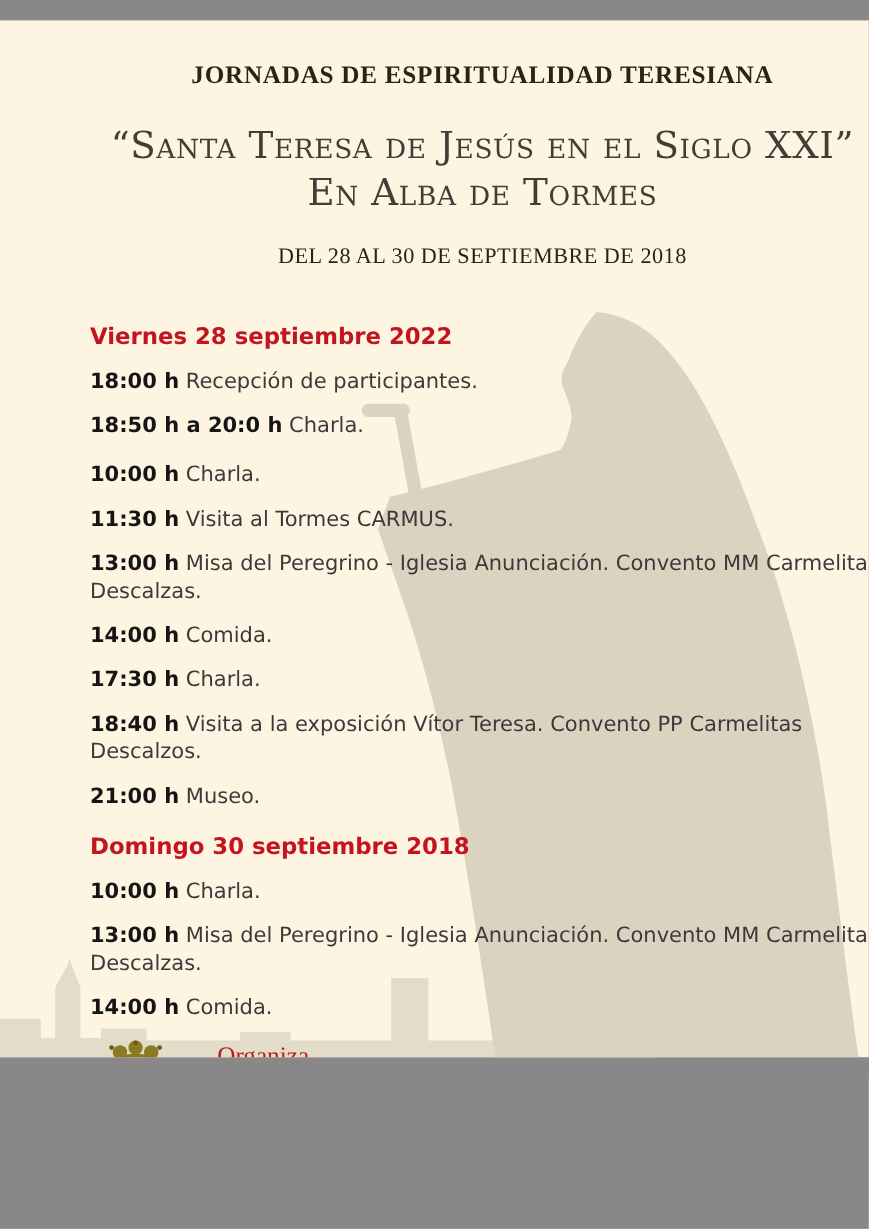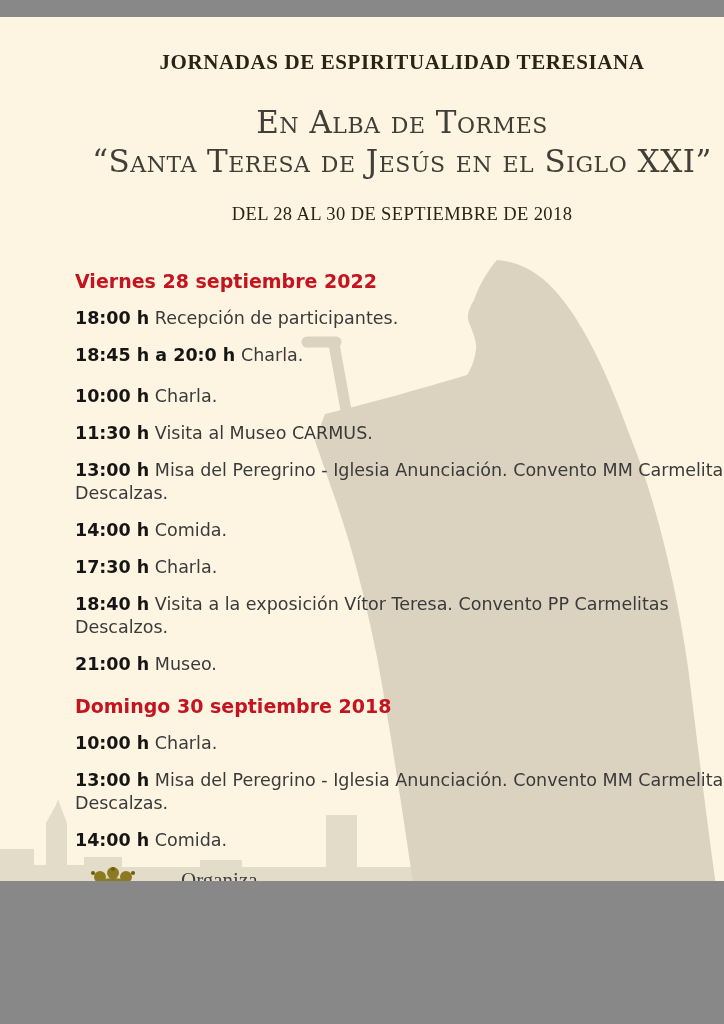--- a/index.html
+++ b/index.html
@@ -44,21 +44,21 @@
     color:#c3141f;
   }
   .event{margin:14px 0 0;font-size:17.5px;line-height:23px;color:#3a3a3a;}
   .event .time{font-weight:bold;color:#151515;}
 
   .footer{display:flex;align-items:flex-start;padding-left:33px;margin-top:12px;}
   .shield{width:80px;height:90px;flex:0 0 auto;}
   .footer-text{margin-left:14px;padding-top:2px;}
   .organiza{
     font-family:"Liberation Serif","DejaVu Serif",serif;
-    font-size:21px;line-height:24px;color:#404040;
+    font-size:21px;line-height:24px;color:#b91c1c;
     margin:2px 0 0 14px;
   }
 </style>
 </head>
 <body>
 
 <div class="poster">
 
   <svg class="bg-art" viewBox="0 0 724 1024" aria-hidden="true">
 
@@ -96,35 +96,35 @@
          C706,798 698,730 688,650
          C676,565 654,478 630,419
          C604,347 576,290 543,262
          C528,250 512,244 497,243 Z"></path>
   </svg>
 
   <div class="content">
     <div class="header">
       <h1 class="title">JORNADAS DE ESPIRITUALIDAD TERESIANA</h1>
       <div class="subtitle">
+        <div>“Santa Teresa de Jesús en el Siglo XXI”</div>
         <div>En Alba de Tormes</div>
-        <div>“Santa Teresa de Jesús en el Siglo XXI”</div>
       </div>
       <div class="daterange">DEL 28 AL 30 DE SEPTIEMBRE DE 2018</div>
     </div>
 
     <div class="schedule">
         <div class="day-section">
           <h2 class="day-heading">Viernes 28 septiembre 2022</h2>
           <p class="event"><span class="time">18:00 h</span><span> Recepción de participantes.</span></p>
-          <p class="event"><span class="time">18:45 h a 20:0 h</span><span> Charla.</span></p>
+          <p class="event"><span class="time">18:50 h a 20:0 h</span><span> Charla.</span></p>
         </div>
         <div class="day-section">
           <p class="event"><span class="time">10:00 h</span><span> Charla.</span></p>
-          <p class="event"><span class="time">11:30 h</span><span> Visita al Museo CARMUS.</span></p>
+          <p class="event"><span class="time">11:30 h</span><span> Visita al Tormes CARMUS.</span></p>
           <p class="event"><span class="time">13:00 h</span><span> Misa del Peregrino - Iglesia Anunciación. Convento MM Carmelitas Descalzas.</span></p>
           <p class="event"><span class="time">14:00 h</span><span> Comida.</span></p>
           <p class="event"><span class="time">17:30 h</span><span> Charla.</span></p>
           <p class="event"><span class="time">18:40 h</span><span> Visita a la exposición Vítor Teresa. Convento PP Carmelitas Descalzos.</span></p>
           <p class="event"><span class="time">21:00 h</span><span> Museo.</span></p>
         </div>
         <div class="day-section">
           <h2 class="day-heading">Domingo 30 septiembre 2018</h2>
           <p class="event"><span class="time">10:00 h</span><span> Charla.</span></p>
           <p class="event"><span class="time">13:00 h</span><span> Misa del Peregrino - Iglesia Anunciación. Convento MM Carmelitas Descalzas.</span></p>

